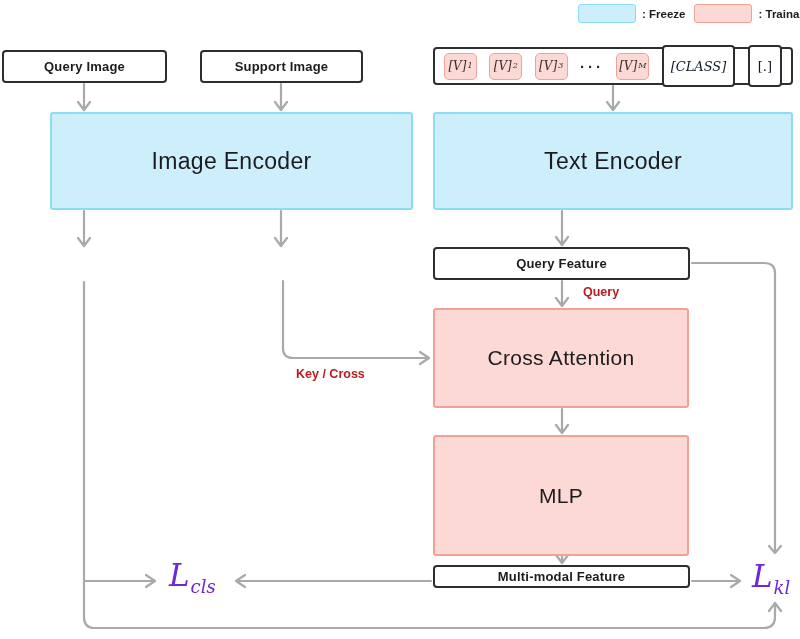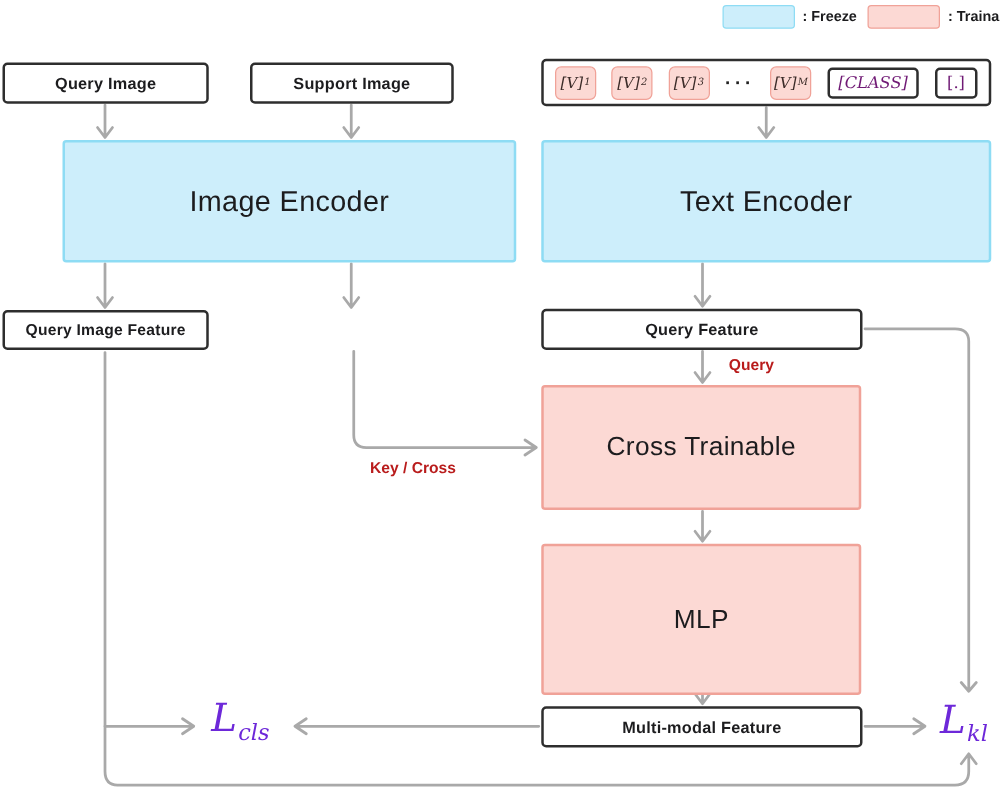--- a/index.html
+++ b/index.html
@@ -35,24 +35,24 @@
     padding:0 9px; z-index:2;
   }
   .vtok {
     width:33px; height:27px; box-sizing:border-box; flex:0 0 auto;
     background:var(--trainable-fill,#fcd9d4); border:1.5px solid var(--trainable-border,#f0a298);
     border-radius:5px; display:flex; align-items:center; justify-content:center;
     font-family:"DejaVu Serif", serif; font-style:italic; font-size:12px; color:#3b2b28;
   }
   .vtok sub { font-size:8px; line-height:1; margin-left:1px; }
   .ctok {
-    height:25px; box-sizing:border-box; padding:0 7px; flex:0 0 auto;
+    height:42px; box-sizing:border-box; padding:0 7px; flex:0 0 auto;
     background:#fff; border:2px solid var(--box-border,#2e2e2e); border-radius:4px;
     display:flex; align-items:center; justify-content:center;
-    font-family:"DejaVu Serif", serif; font-style:italic; font-size:13px; color:#701a75;
+    font-family:"DejaVu Serif", serif; font-style:italic; font-size:13px; color:#0f172a;
   }
   .dtok { font-style:normal; padding:0 8px; }
   .dots { font-size:15px; font-weight:700; color:#222; letter-spacing:3px; flex:0 0 auto; }
 
   .loss {
     position:absolute; z-index:2; font-family:"DejaVu Serif", serif;
     font-style:italic; font-size:31px; line-height:1; color:#6d28d9; white-space:nowrap;
   }
   .loss sub { font-size:18px; line-height:1; margin-left:1px; }
 
@@ -118,27 +118,26 @@
         <span>[V]</span>
         <sub>M</sub>
       </span>
     <span class="ctok">[CLASS]</span>
     <span class="ctok dtok">[.]</span>
   </div>
 
   <div class="node enc" style="left:2px; top:112px; width:363px; height:98px;margin-left:48px;">Image Encoder</div>
   <div class="node enc" style="left:433px; top:112px; width:360px; height:98px;">Text Encoder</div>
 
-  <div class="node" style="left:2px; top:248px; width:165px; height:32px; font-size:12.5px;">Query Image Feature</div>
   <div class="node" style="left:433px; top:247px; width:257px; height:33px;">Query Feature</div>
 
-  <div class="node train" style="left:433px; top:308px; width:256px; height:100px;">Cross Trainable</div>
+  <div class="node train" style="left:433px; top:308px; width:256px; height:100px;">Cross Attention</div>
   <div class="node train" style="left:433px; top:435px; width:256px; height:121px;">MLP</div>
 
-  <div class="node" style="left:433px; top:565px; width:257px; height:33px;">Multi-modal Feature</div>
+  <div class="node" style="left:433px; top:565px; width:257px; height:23px;">Multi-modal Feature</div>
 
   <div class="edge-label" style="left:583px; top:285px;">Query</div>
   <div class="edge-label" style="left:296px; top:367px;">Key / Cross</div>
 
   <div class="loss" style="left:169px; top:560px;"><span>L</span><sub>cls</sub></div>
   <div class="loss" style="left:752px; top:561px;"><span>L</span><sub>kl</sub></div>
 
 </div>
 
 </body></html>

